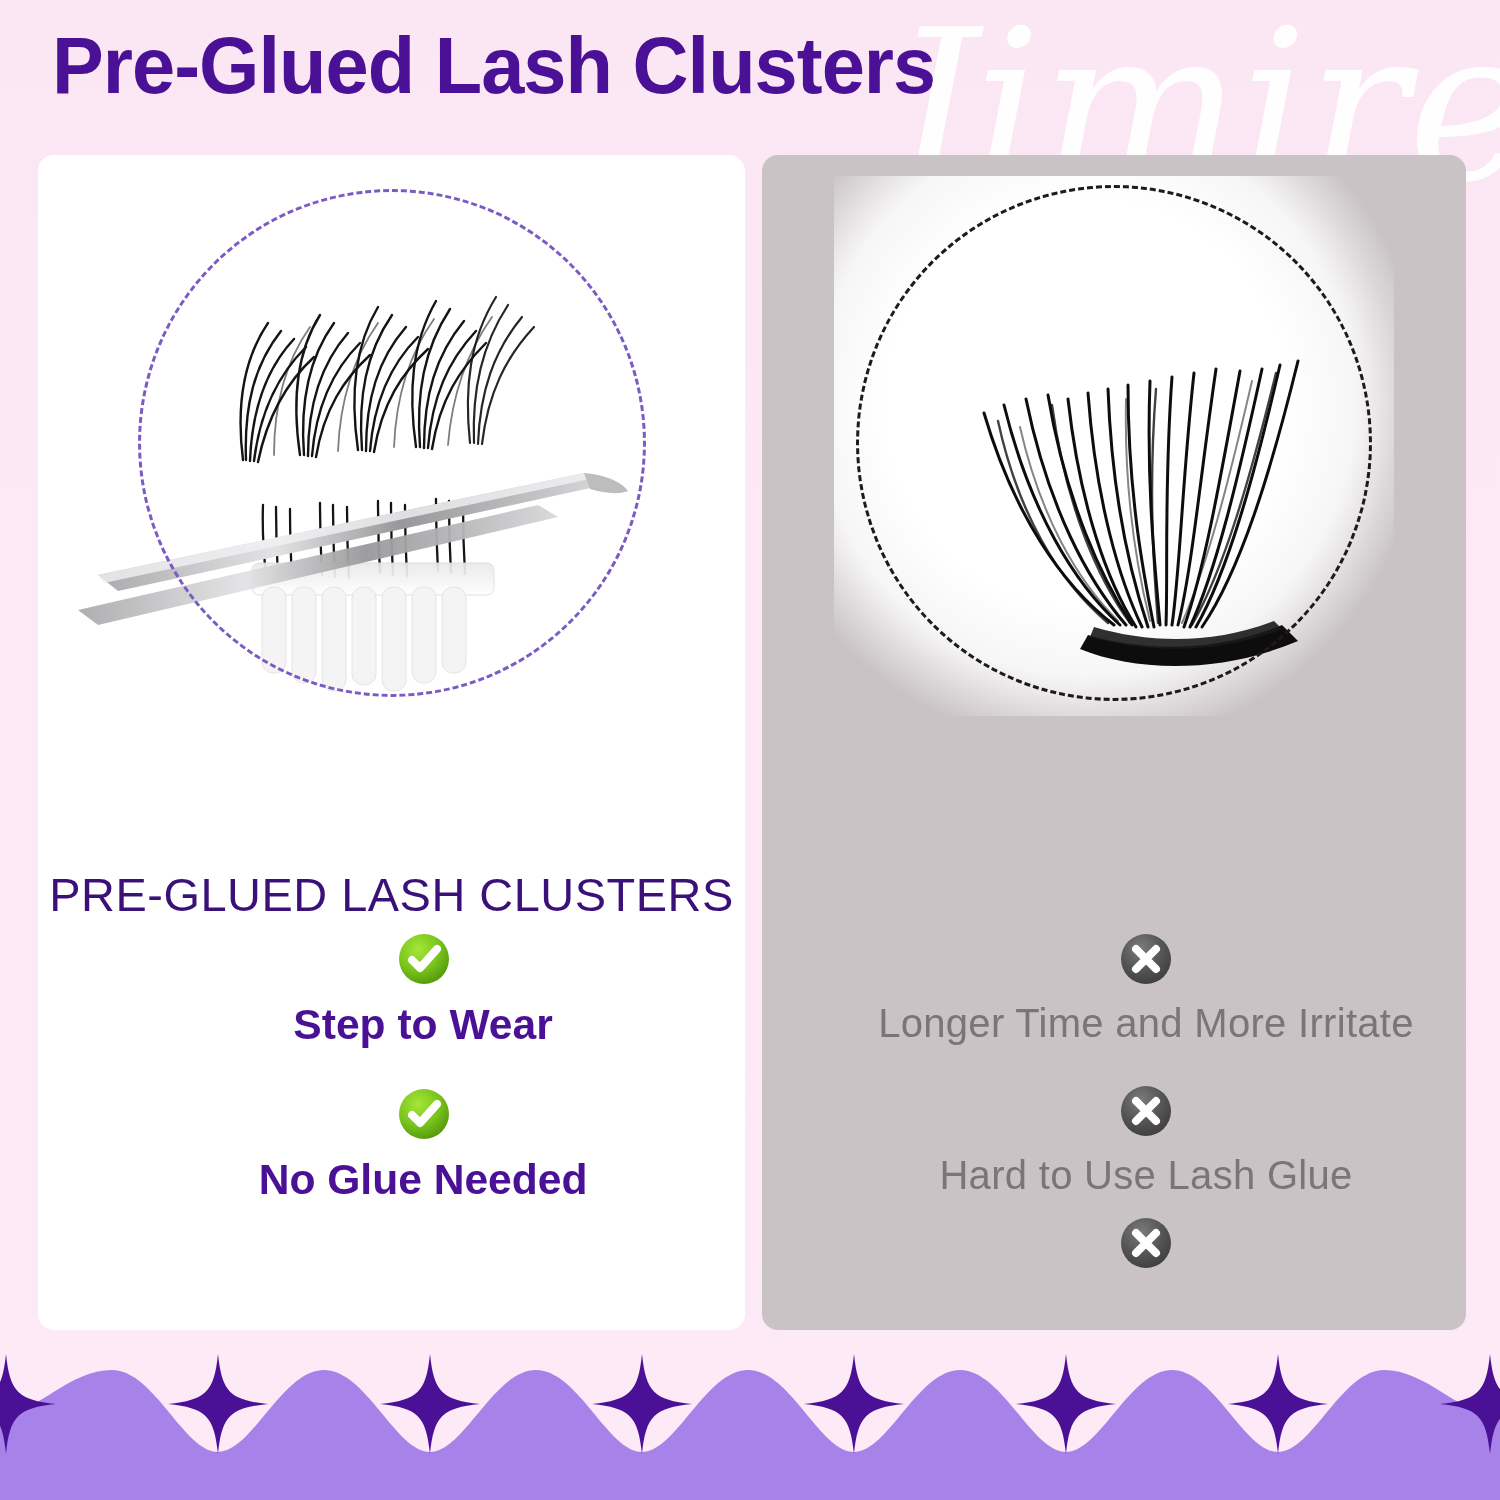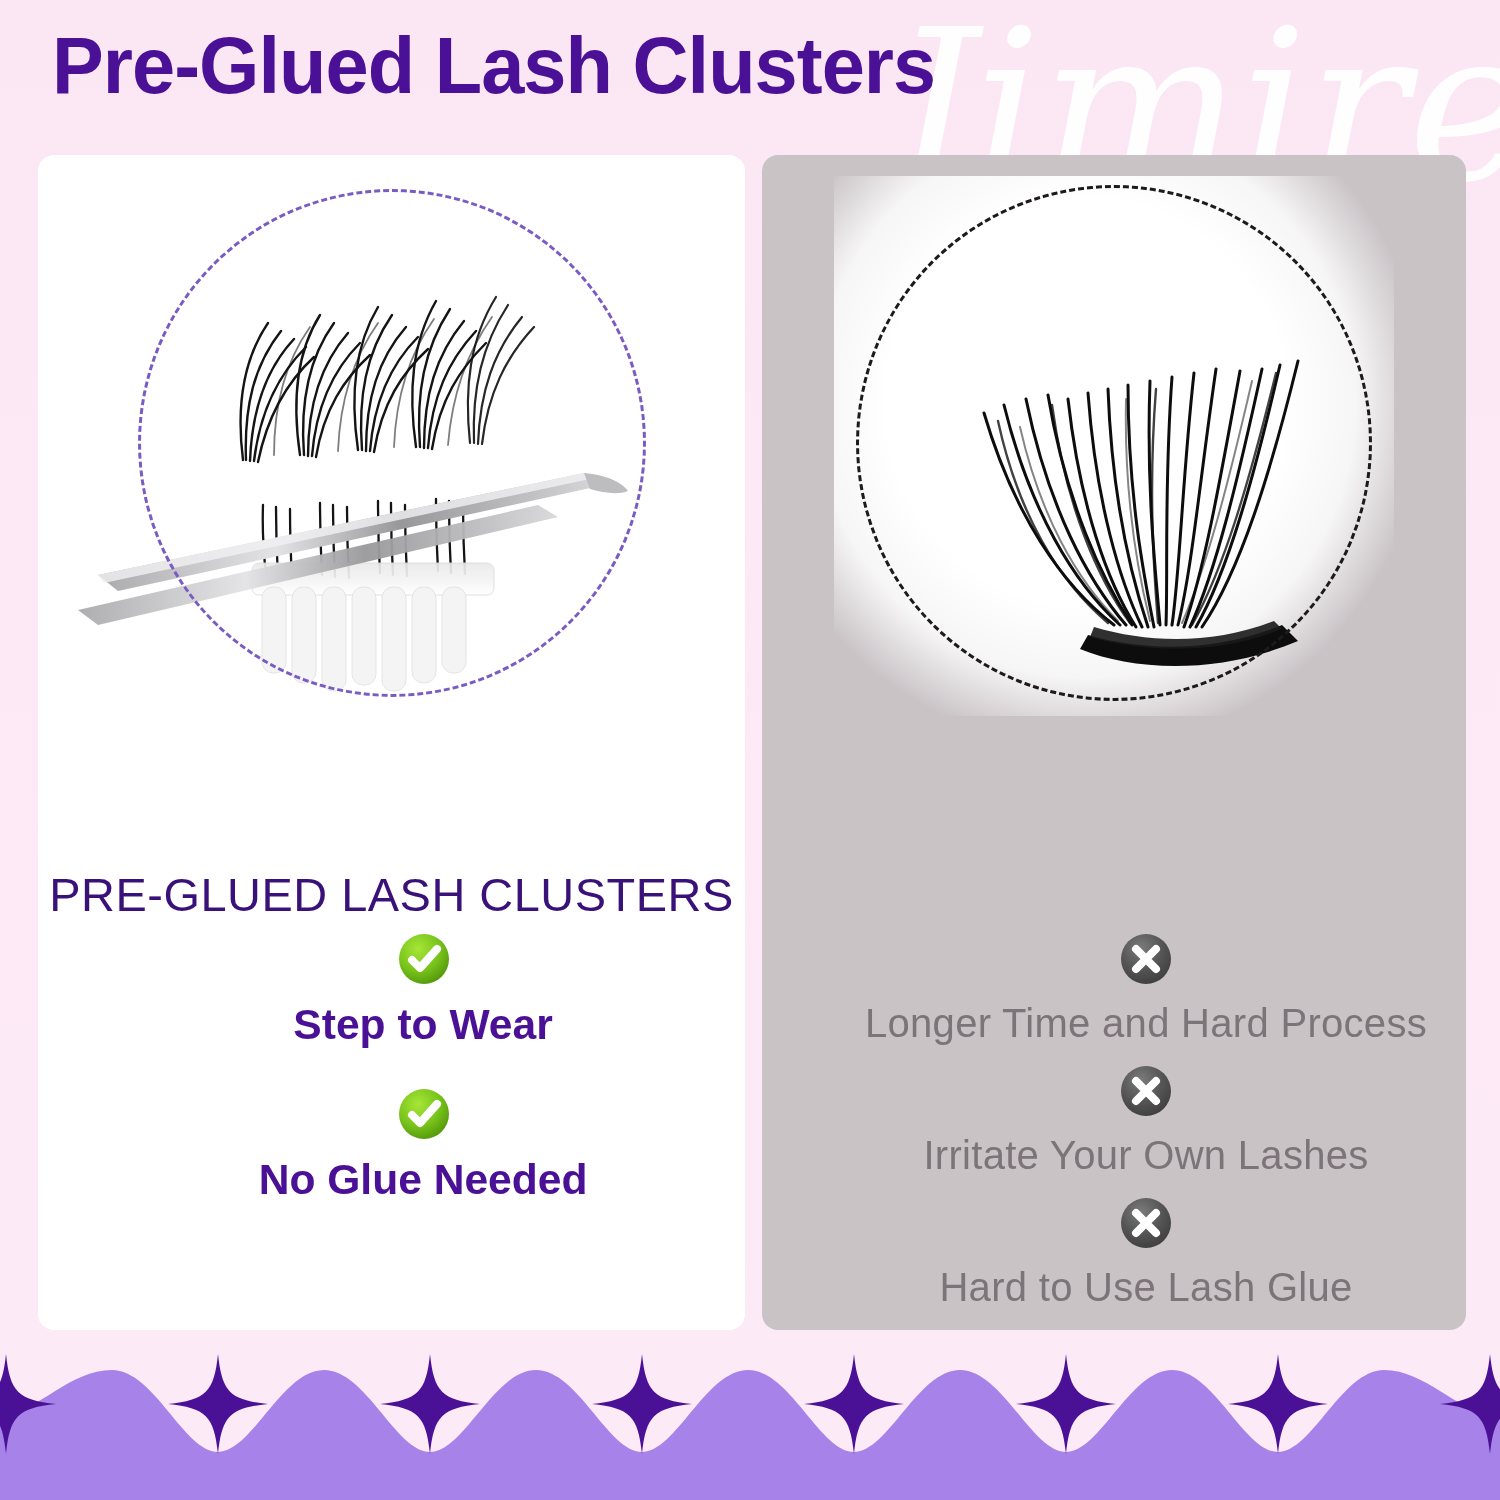--- a/index.html
+++ b/index.html
@@ -382,35 +382,25 @@
                 <stop offset="0%" stop-color="#7b7b7b"></stop>
                 <stop offset="55%" stop-color="#555555"></stop>
                 <stop offset="100%" stop-color="#3d3d3d"></stop>
               </radialGradient>
             </defs>
             <circle cx="28" cy="28" r="25" fill="url(#gx)"></circle>
             <path d="M18 18 L38 38 M38 18 L18 38" stroke="#ffffff" stroke-width="8" stroke-linecap="round"></path>
           </svg>
         </span>
         <div class="gap-a"></div>
-        <span class="con-text">Longer Time and Hard Process</span>
+        <span class="con-text">Longer Time and More Irritate</span>
       </div>
 
       <div class="gap-b"></div>
 
-      <div class="feature-row">
-        <span class="badge">
-          <svg viewBox="0 0 56 56">
-            <circle cx="28" cy="28" r="25" fill="url(#gx)"></circle>
-            <path d="M18 18 L38 38 M38 18 L18 38" stroke="#ffffff" stroke-width="8" stroke-linecap="round"></path>
-          </svg>
-        </span>
-        <div class="gap-a"></div>
-        <span class="con-text">Irritate Your Own Lashes</span>
-      </div>
 
       <div class="gap-b"></div>
 
       <div class="feature-row">
         <span class="badge">
           <svg viewBox="0 0 56 56">
             <circle cx="28" cy="28" r="25" fill="url(#gx)"></circle>
             <path d="M18 18 L38 38 M38 18 L18 38" stroke="#ffffff" stroke-width="8" stroke-linecap="round"></path>
           </svg>
         </span>

